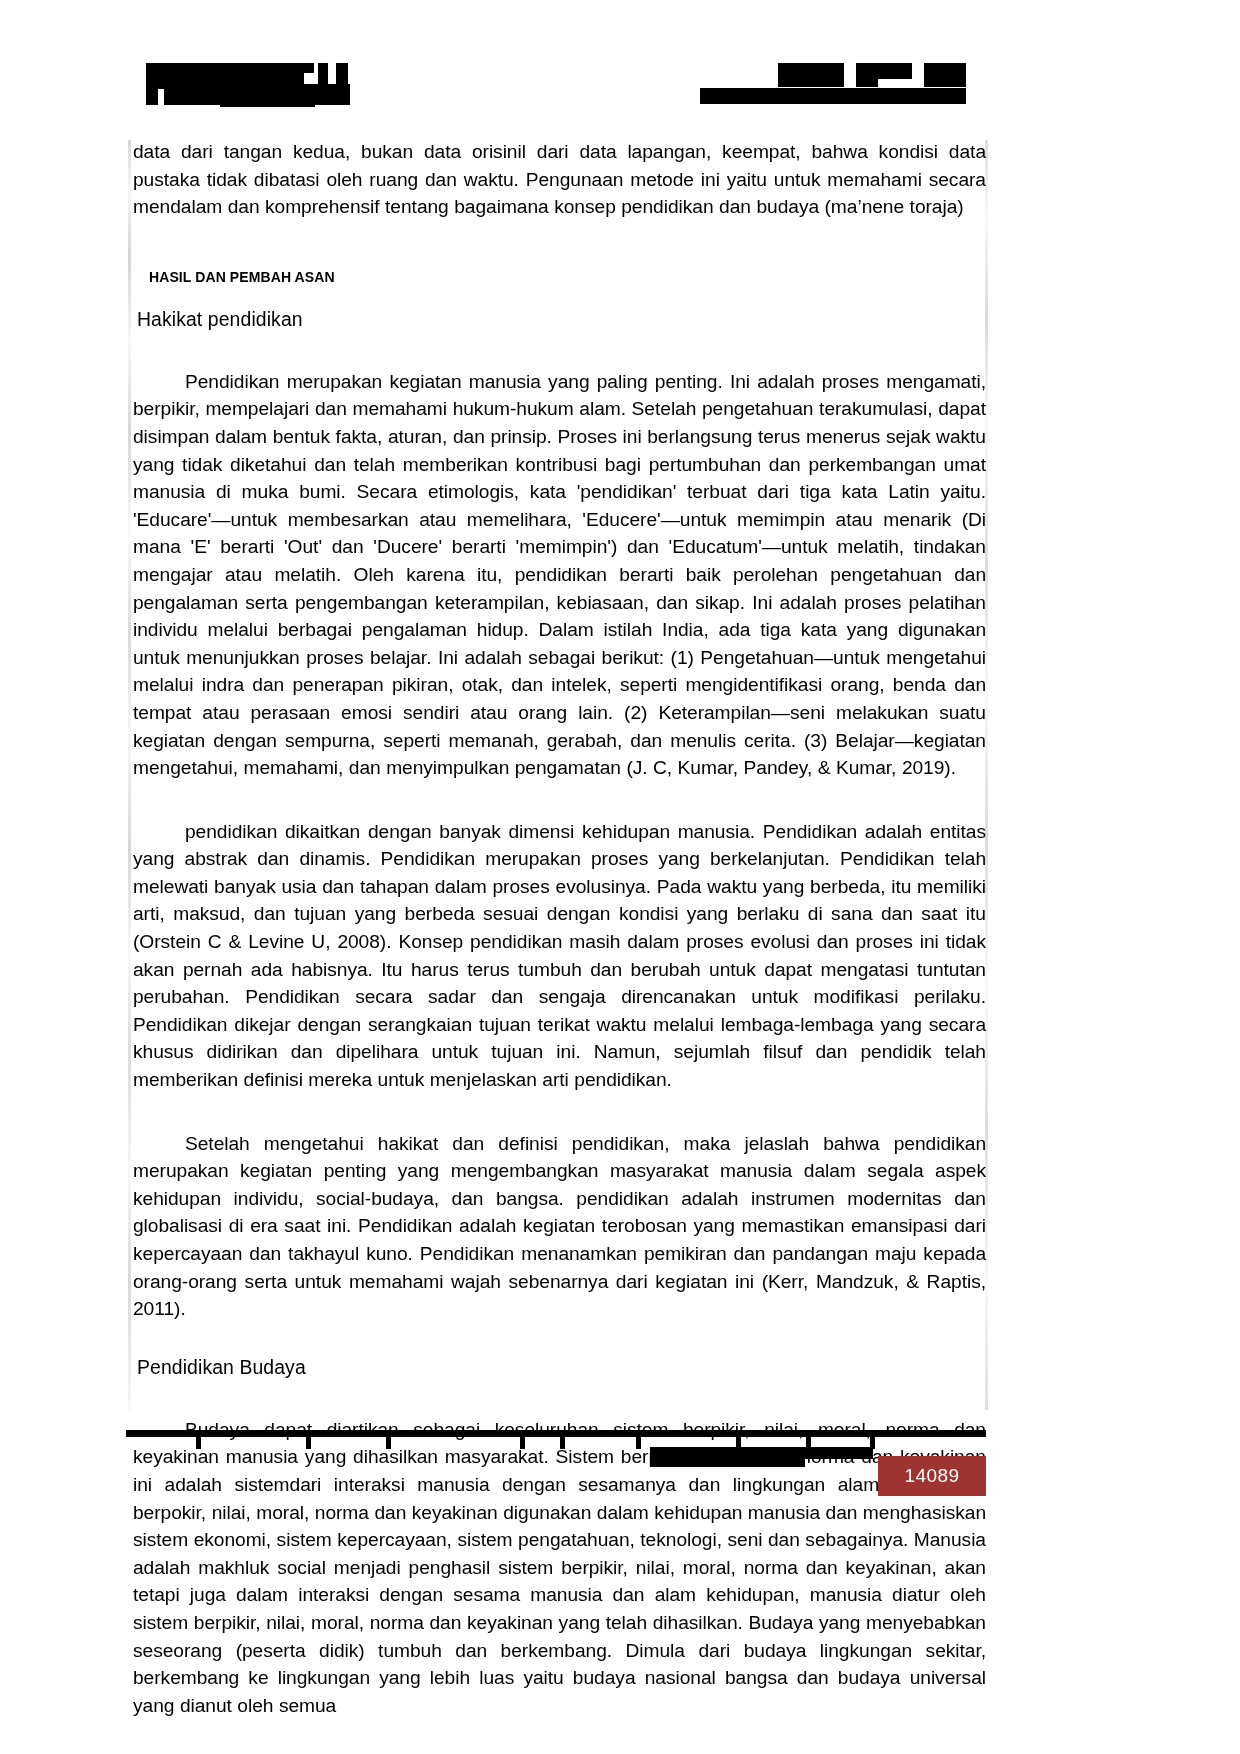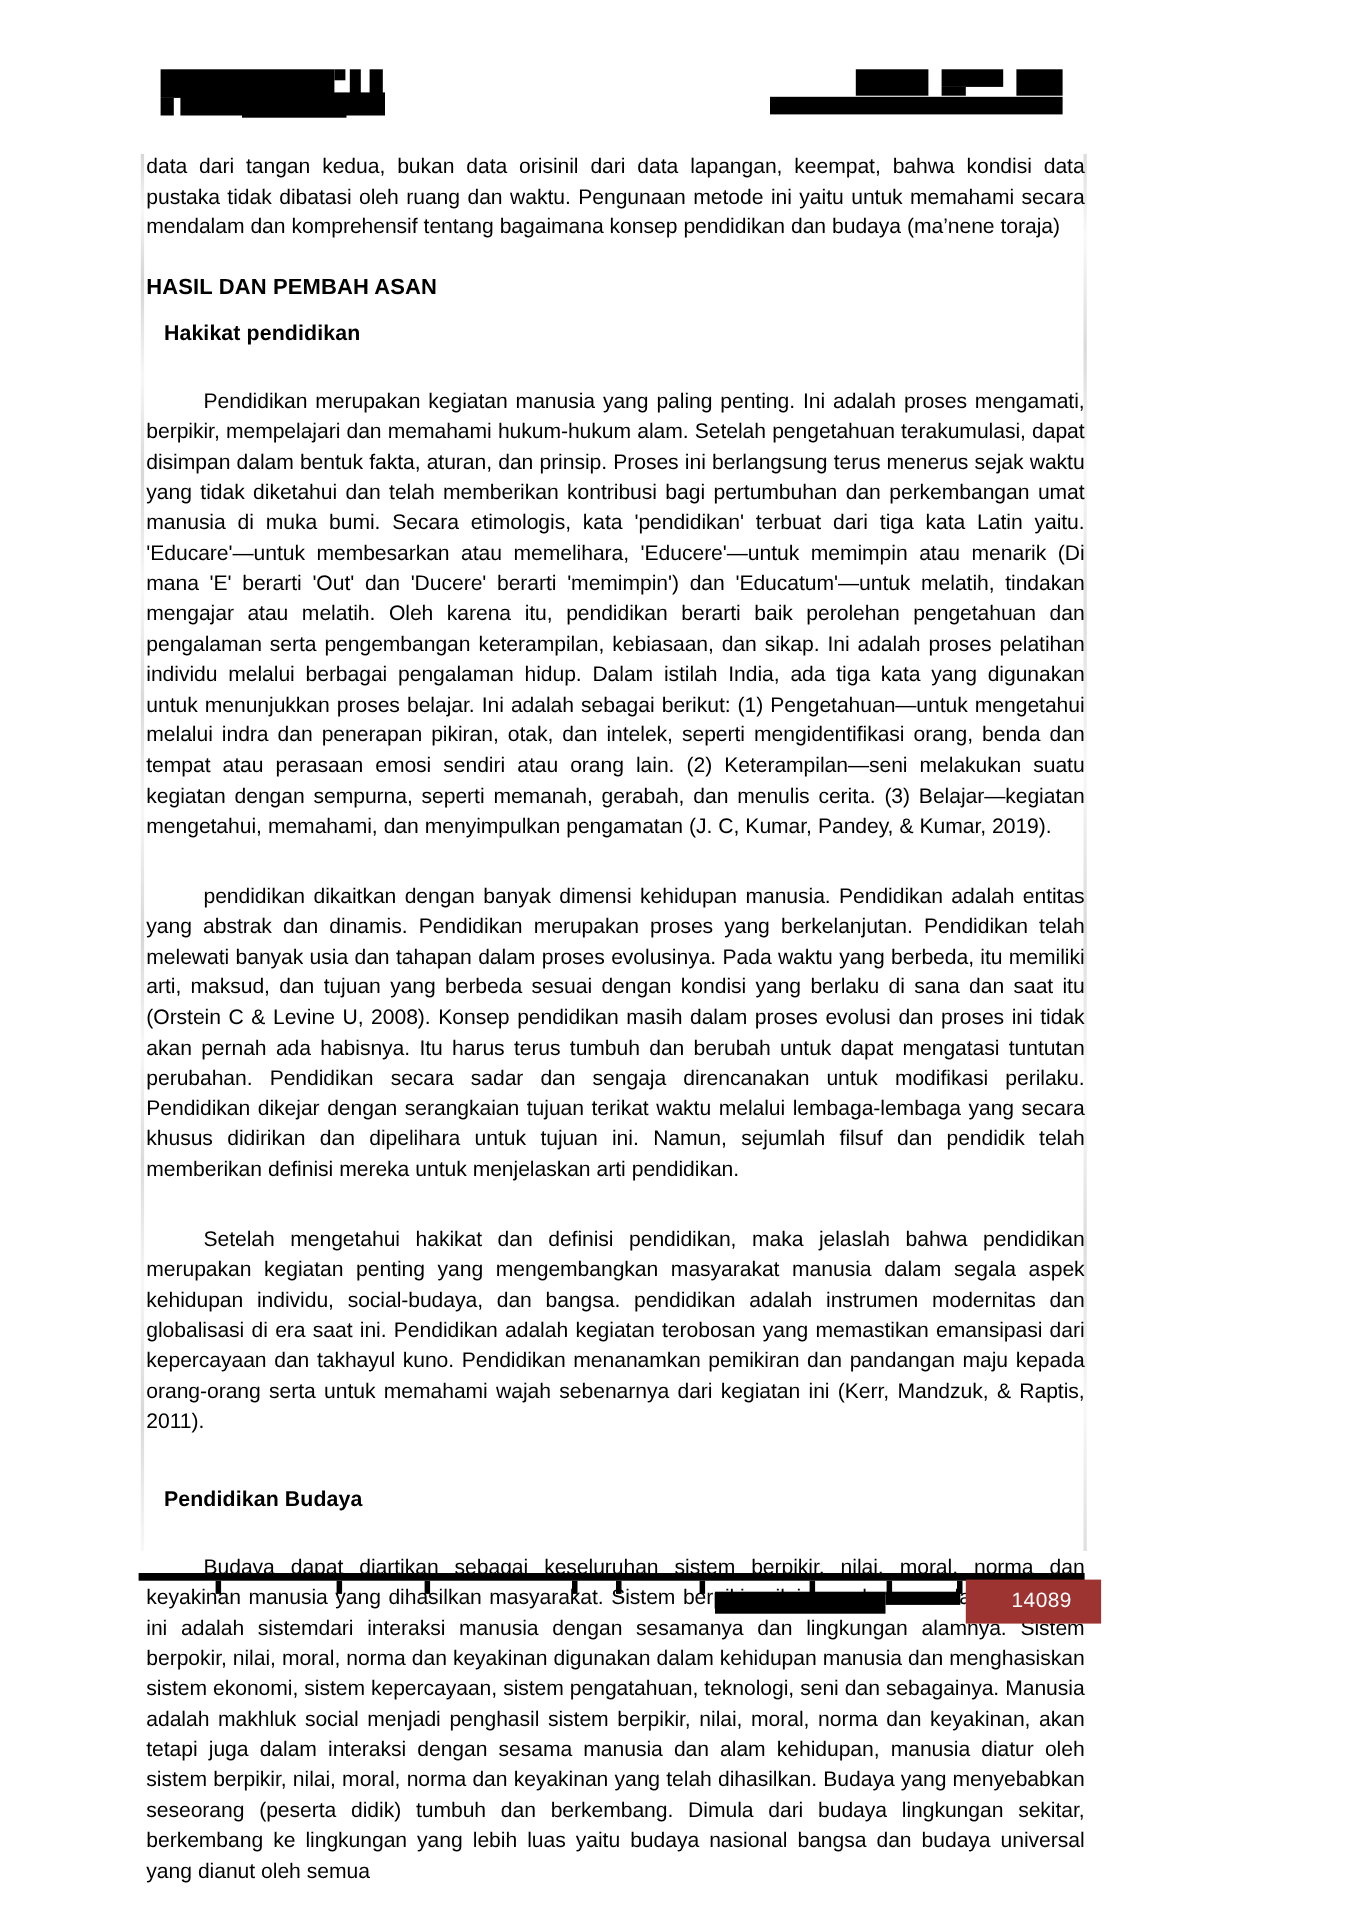--- a/index.html
+++ b/index.html
@@ -65,31 +65,31 @@
     text-align: justify;
     text-justify: inter-word;
     margin: 0 0 0 0;
     letter-spacing: -0.05px;
     word-spacing: 0.2px;
   }
   .para.indent { text-indent: 52px; margin-top: 36px; }
   .gap-sm { height: 27px; }
 
   h2.heading {
-    font-size: 20px;
+    font-size: 14px;
     line-height: 26px;
     font-weight: bold;
-    margin: 0;
+    margin: 16px;
     letter-spacing: 0.1px;
   }
   h3.subheading {
     font-size: 19.4px;
     line-height: 26px;
-    font-weight: bold;
-    margin: 16px;
+    font-weight: normal;
+    margin: 4px;
     letter-spacing: 0.1px;
   }
 
   
   .scan-edge {
     position: absolute;
     left: 128px;
     top: 140px;
     width: 3px;
     height: 1270px;
@@ -155,31 +155,30 @@
   .ft7 { left: 736px; }
   .ft8 { left: 806px; }
   .ft9 { left: 870px; }
 
   .f-bar-1 { position: absolute; left: 650px; top: 27px; width: 155px; height: 20px; background: #000000; }
   .f-bar-2 { position: absolute; left: 805px; top: 27px; width: 68px;  height: 12px; background: #000000; }
 
   .page-badge {
     position: absolute;
     left: 878px;
-    top: 16px;
+    top: 36px;
     width: 108px;
     height: 40px;
     background: #9e3431;
     color: #ffffff;
     display: flex;
     align-items: center;
     justify-content: center;
     font-size: 19px;
     letter-spacing: 0.4px;
-    padding-left: 15px;
   }
 </style>
 </head>
 <body>
 
 <div class="page">
 
   <div class="header-zone">
     <div>
       <div class="redact hl-1"></div>

